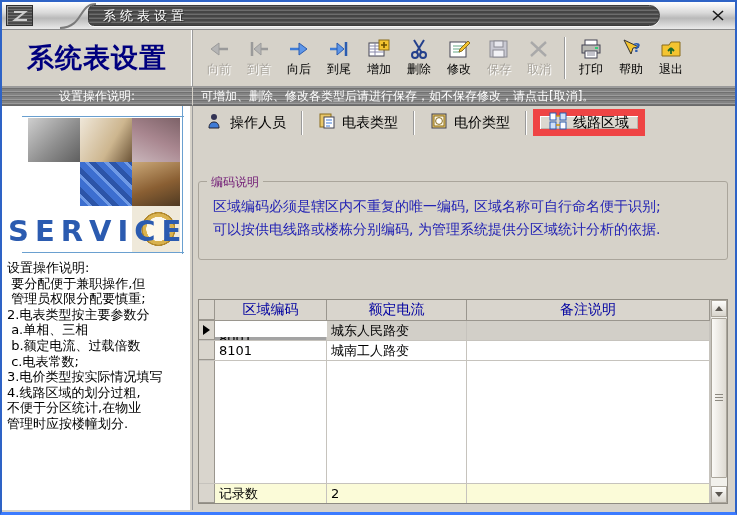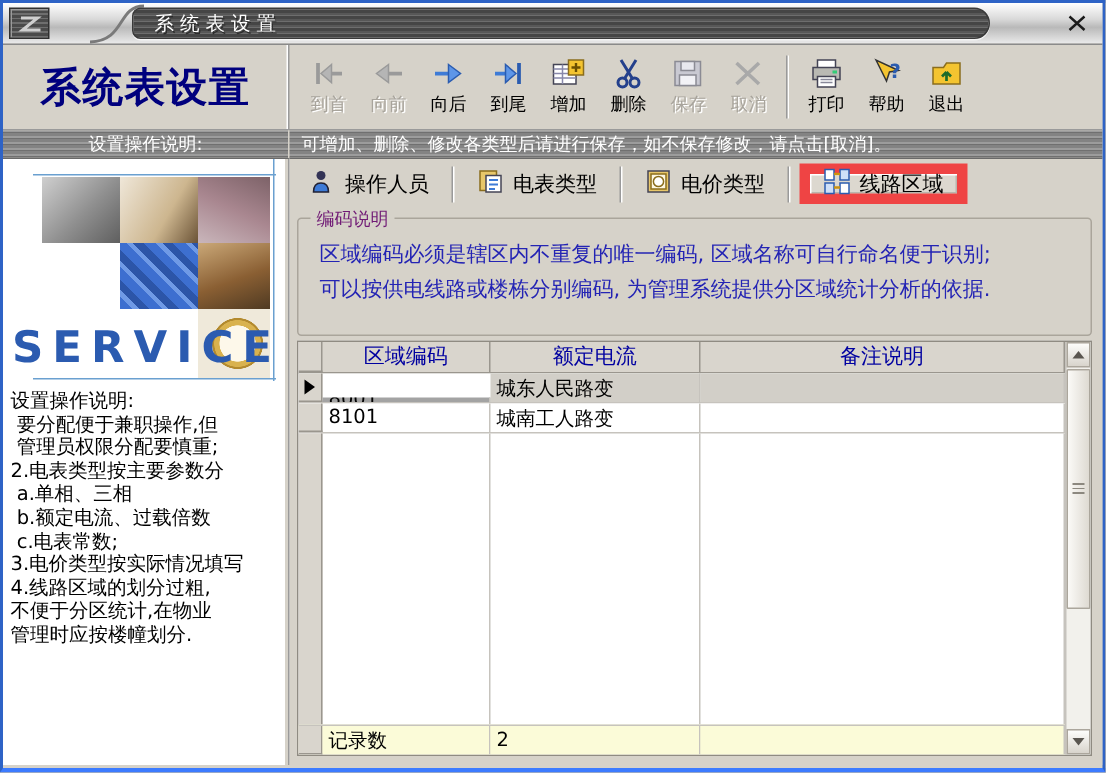--- a/index.html
+++ b/index.html
@@ -88,21 +88,21 @@
       radial-gradient(circle at 55% 50%, #fdf8ea 0 34%, #d9b24e 35% 44%, #b38a2e 45% 48%, #efe9da 49%);
   }
   .service-text {
     position:absolute; left:6px; top:108px; font-size:29px; font-weight:bold;
     color:#2B5BB0; letter-spacing:6px;
   }
   .instructions { padding:6px 2px 0 5px; }
   .instr-line { font-size:13px; color:#000; line-height:15.6px; white-space:pre; }
 
   
-  .main { flex:1; display:flex; flex-direction:column; background:#D6D2C9; overflow:hidden; }
+  .main { flex:1; display:flex; flex-direction:column; background:#D6D2C9; overflow:hidden;gap:36px; }
 
   .tabbar { display:flex; align-items:center; height:33px; padding-left:4px; }
   .tab { display:flex; align-items:center; gap:6px; padding:3px 9px; height:27px; cursor:pointer; }
   .tab .tab-label { font-size:14px; color:#000; white-space:nowrap; }
   .tab.selected {
     border:7px solid #ef4444; background:#dcd8cf;
     box-shadow:inset 1px 1px 0 #ffffff, inset -1px -1px 0 #b9b5ac;
   }
   .tab-sep { width:2px; height:24px; margin:0 6px; border-left:1px solid #9a9a9a; border-right:1px solid #ffffff; }
 
@@ -181,36 +181,36 @@
 
   <div class="header-row">
     <div class="app-title-cell">
       <span class="app-title">系统表设置</span>
     </div>
     <div class="toolbar">
 
       <div class="tbtn disabled">
         <span class="ticon">
           <svg width="24" height="20" viewBox="0 0 24 20">
+              <path d="M21 10H8" stroke="#9a9a9a" stroke-width="2.5"></path>
+              <path d="M12 4l-8 6 8 6z" fill="#b5b5b5" stroke="#9a9a9a"></path>
+            </svg>
+        </span>
+          <span class="tlabel">向前</span>
+      </div>
+
+      <div class="tbtn disabled">
+        <span class="ticon">
+          <svg width="24" height="20" viewBox="0 0 24 20">
               <path d="M5 3v14" stroke="#9a9a9a" stroke-width="2.5"></path>
               <path d="M21 10H10" stroke="#9a9a9a" stroke-width="2.5"></path>
               <path d="M14 4l-7 6 7 6z" fill="#b5b5b5" stroke="#9a9a9a"></path>
             </svg>
         </span>
           <span class="tlabel">到首</span>
-      </div>
-
-      <div class="tbtn disabled">
-        <span class="ticon">
-          <svg width="24" height="20" viewBox="0 0 24 20">
-              <path d="M21 10H8" stroke="#9a9a9a" stroke-width="2.5"></path>
-              <path d="M12 4l-8 6 8 6z" fill="#b5b5b5" stroke="#9a9a9a"></path>
-            </svg>
-        </span>
-          <span class="tlabel">向前</span>
       </div>
 
       <div class="tbtn">
         <span class="ticon">
           <svg width="24" height="20" viewBox="0 0 24 20">
               <path d="M3 10h13" stroke="#3E7BD6" stroke-width="2.5"></path>
               <path d="M12 4l8 6-8 6z" fill="#5E96E8" stroke="#2B5CB0"></path>
             </svg>
         </span>
           <span class="tlabel">向后</span>
@@ -243,20 +243,30 @@
         <span class="ticon">
           <svg width="24" height="22" viewBox="0 0 24 22">
               <path d="M7 2l8 13M17 2L9 15" stroke="#24408c" stroke-width="2"></path>
               <circle cx="8" cy="17" r="3" fill="none" stroke="#24408c" stroke-width="2"></circle>
               <circle cx="16" cy="17" r="3" fill="none" stroke="#24408c" stroke-width="2"></circle>
             </svg>
         </span>
           <span class="tlabel">删除</span>
       </div>
 
+      <div class="tbtn">
+        <span class="ticon">
+          <svg width="24" height="22" viewBox="0 0 24 22">
+              <rect x="3" y="4" width="16" height="15" fill="#fff" stroke="#445"></rect>
+              <path d="M6 8h10M6 11h10M6 14h7" stroke="#6a8" stroke-width="1.2"></path>
+              <path d="M13 11l8-8 2 2-8 8-3 1z" fill="#F4C430" stroke="#8a6d1d"></path>
+            </svg>
+        </span>
+          <span class="tlabel">修改</span>
+      </div>
 
       <div class="tbtn disabled">
         <span class="ticon">
           <svg width="24" height="22" viewBox="0 0 24 22">
               <rect x="3" y="3" width="17" height="16" fill="#c9c9d2" stroke="#8b8b94"></rect>
               <rect x="7" y="3" width="9" height="6" fill="#e8e8ee" stroke="#8b8b94"></rect>
               <rect x="6" y="12" width="11" height="7" fill="#f2f2f6" stroke="#8b8b94"></rect>
             </svg>
         </span>
           <span class="tlabel">保存</span>

